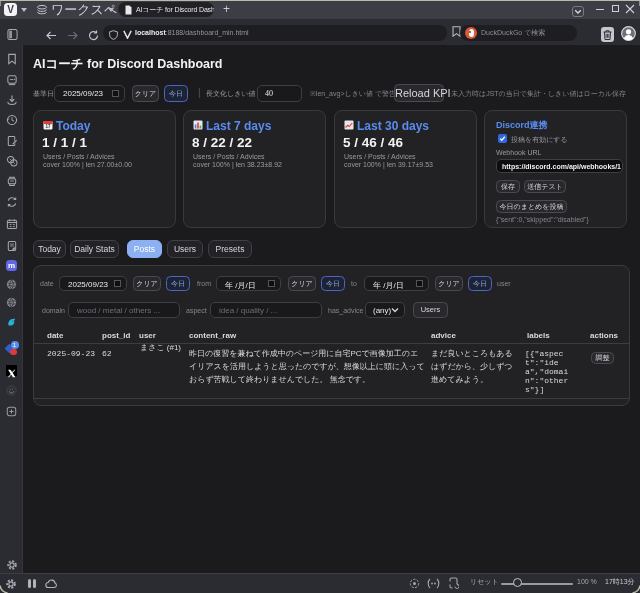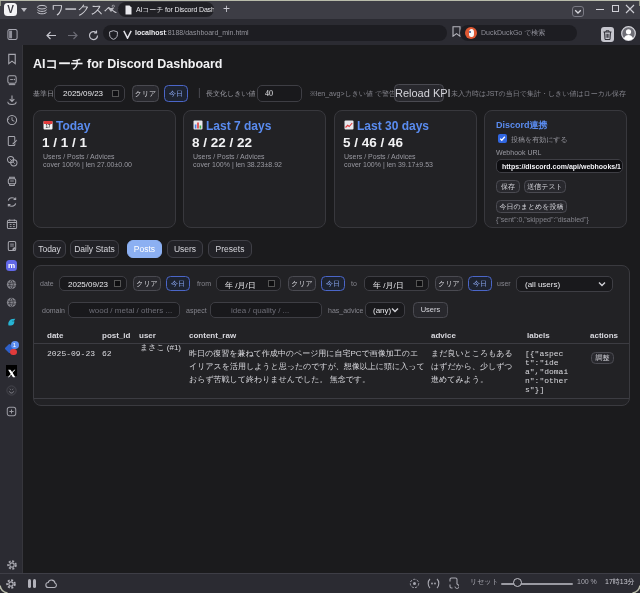--- a/index.html
+++ b/index.html
@@ -31,21 +31,21 @@
 .sttxt { font-size:7px; color:#a7a7b0; line-height:23px; }
 
 
 #page { left:23px; top:45px; width:617px; height:528px; background:#1b1b1d; }
 h1 { position:absolute; left:10px; top:11px; font-size:12.5px; color:#f2f2f4; font-weight:bold; }
 .lbl { color:#9a9aa2; font-size:7px; white-space:nowrap; }
 .note { color:#85858d; font-size:7px; white-space:nowrap; }
 .btn { position:absolute; background:#28282d; border:1px solid #4a4a51; border-radius:4.5px; color:#d6d6dc; font-size:7px; text-align:center; white-space:nowrap; }
 .btnblue { position:absolute; background:#1d2330; border:1px solid #4b66c8; border-radius:4.5px; color:#8aa7f2; font-size:7px; text-align:center; white-space:nowrap; }
 .inp { position:absolute; background:#19191c; border:1px solid #3e3e44; border-radius:5px; color:#e8e8ec; font-size:8px; }
-.ph { color:#6d6d76;margin-left:12px; }
+.ph { color:#6d6d76; }
 .card { position:absolute; top:65px; height:118px; background:#222225; border:1px solid #38383d; border-radius:8px; }
 .cardtitle { color:#5a8cf0; font-size:12px; font-weight:bold; }
 .big { color:#f2f2f4; font-size:13.5px; font-weight:bold; }
 .gray { color:#9a9aa2; font-size:7px; }
 .tabbtn { position:absolute; top:195px; height:18px; background:#222227; border:1px solid #3f3f46; border-radius:6px; color:#d6d6dc; font-size:8.5px; text-align:center; }
 #panel { position:absolute; left:10px; top:220px; width:597px; height:141px; background:#222225; border:1px solid #3a3a3f; border-radius:8px; }
 .finp { position:absolute; background:#19191c; border:1px solid #3e3e44; border-radius:5px; color:#e8e8ec; font-size:8px; }
 .th { position:absolute; color:#d8d8de; font-size:8px; font-weight:bold; }
 .td { position:absolute; color:#d4d4d9; font-size:8px; }
 .mono { font-family:"Liberation Mono",monospace; }
@@ -331,26 +331,20 @@
     <div class="btn" style="left:265px; top:231px; width:28px; height:15px; line-height:13px;">クリア</div>
     <div class="btnblue" style="left:298px; top:231px; width:24px; height:15px; line-height:13px;">今日</div>
     <div class="abs note" style="left:328px; top:235px;">to</div>
     <div class="finp" style="left:341px; top:231px; width:65px; height:15px;">
       <span style="position:absolute; left:8px; top:3px;">年 /月/日</span>
       <span style="position:absolute; right:5px; top:3px; width:7px; height:7px; background:#0e0e10; border:1px solid #555;"></span>
     </div>
     <div class="btn" style="left:412px; top:231px; width:28px; height:15px; line-height:13px;">クリア</div>
     <div class="btnblue" style="left:445px; top:231px; width:24px; height:15px; line-height:13px;">今日</div>
     <div class="abs note" style="left:474px; top:235px;">user</div>
-    <div class="finp" style="left:493px; top:231px; width:97px; height:16px;">
-      <span style="position:absolute; left:8px; top:3px;">(all users)</span>
-      <svg style="position:absolute; right:6px; top:4px;" width="8" height="6" viewBox="0 0 8 6">
-          <path d="M1 1.5l3 3 3-3" fill="none" stroke="#d0d0d6" stroke-width="1.4"></path>
-        </svg>
-    </div>
 
     <div class="abs note" style="left:19px; top:262px;">domain</div>
     <div class="finp" style="left:45px; top:257px; width:112px; height:16px;">
         <span class="ph" style="position:absolute; left:8px; top:3px;">wood / metal / others ...</span>
       </div>
     <div class="abs note" style="left:163px; top:262px;">aspect</div>
     <div class="finp" style="left:187px; top:257px; width:112px; height:16px;">
         <span class="ph" style="position:absolute; left:8px; top:3px;">idea / quality / ...</span>
       </div>
     <div class="abs note" style="left:305px; top:262px;">has_advice</div>

